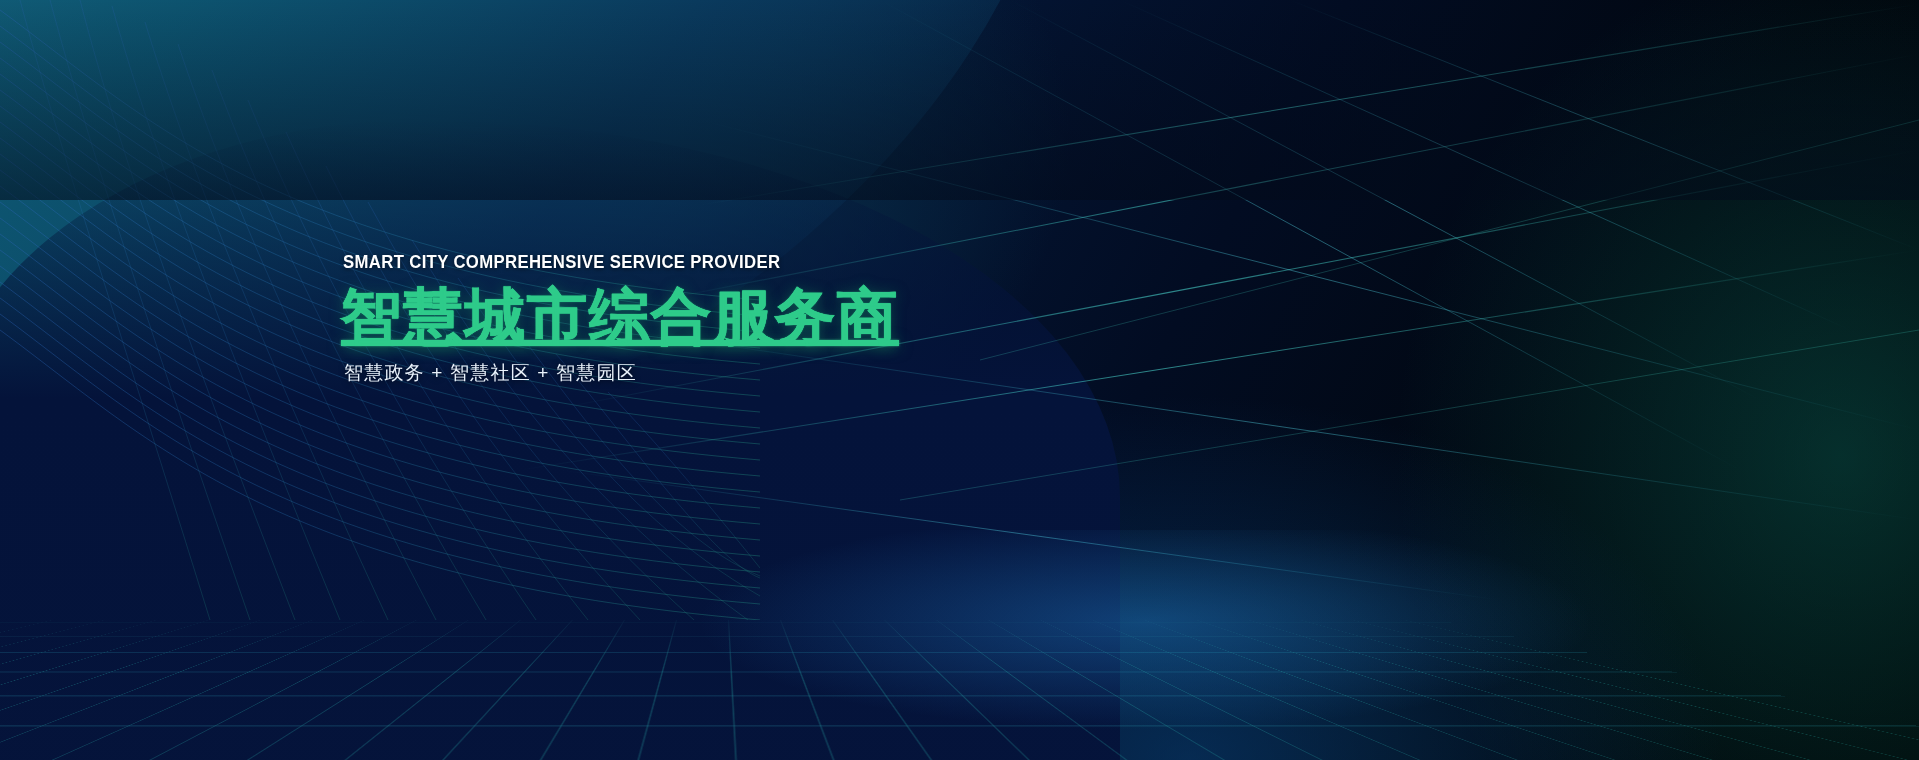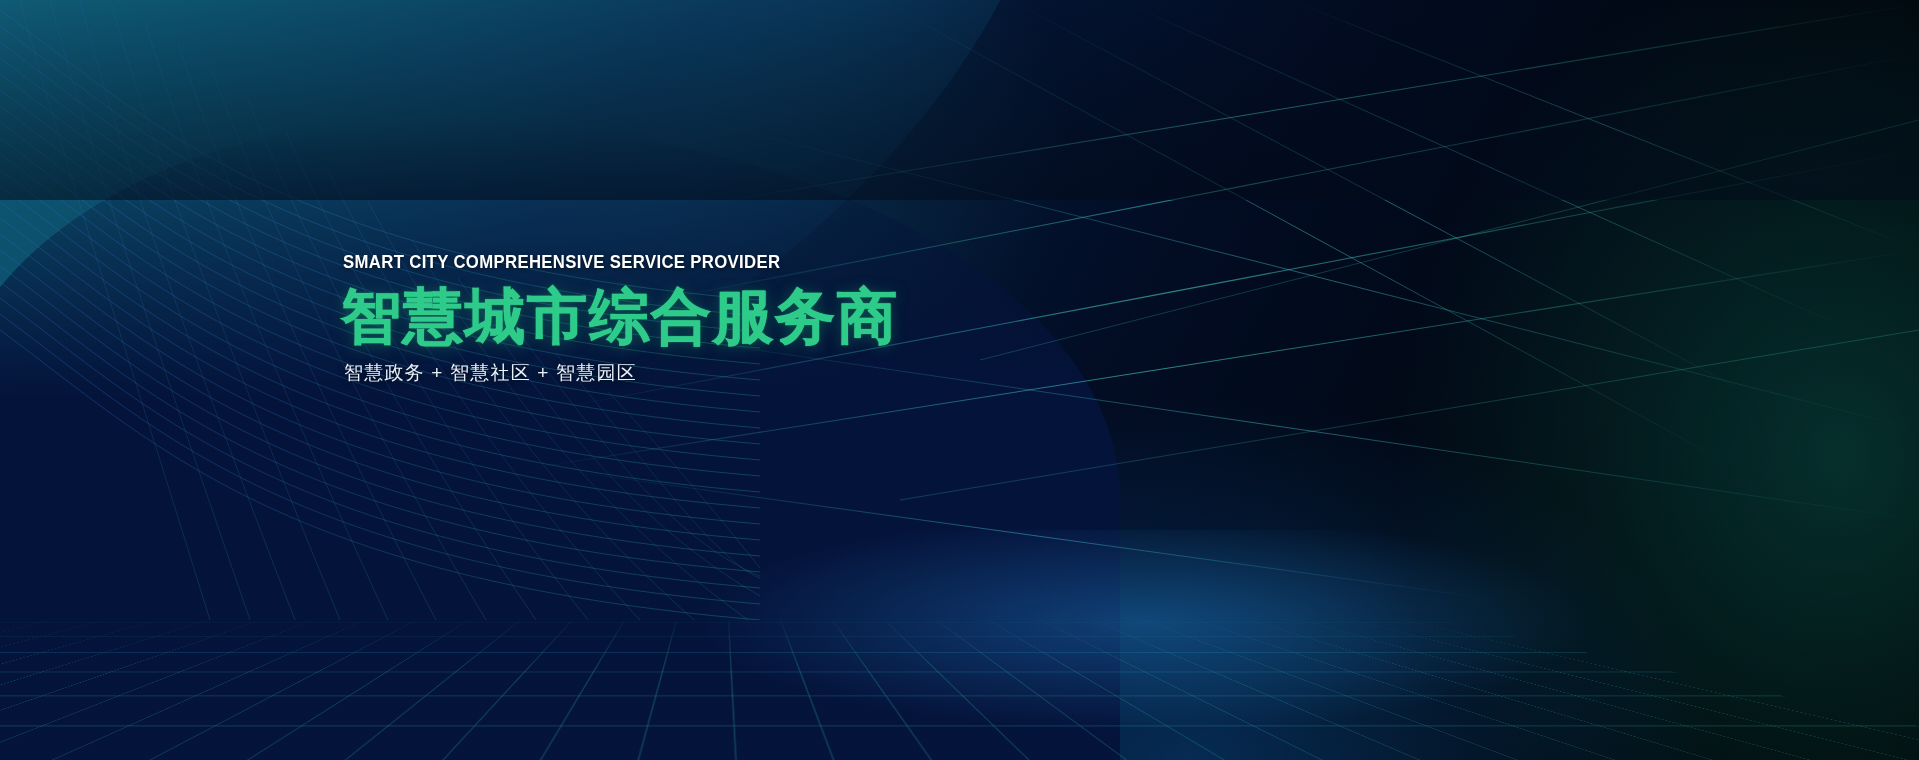--- a/index.html
+++ b/index.html
@@ -82,20 +82,21 @@
   }
   #headline{
     color:#2ecb8a;
     font-size:60px;
     font-weight:900;
     line-height:1;
     letter-spacing:2px;
     margin:0 0 16px 0;
     white-space:nowrap;
     text-shadow:0 2px 14px rgba(18,140,95,.55), 0 0 2px rgba(46,203,138,.8);
+    text-decoration:underline;
     -webkit-text-stroke:.6px #2ecb8a;
   }
   #subline{
     color:#e9f2fb;
     font-size:19px;
     font-weight:400;
     letter-spacing:1.2px;
     line-height:1;
     margin:0 0 0 3px;
     white-space:nowrap;

